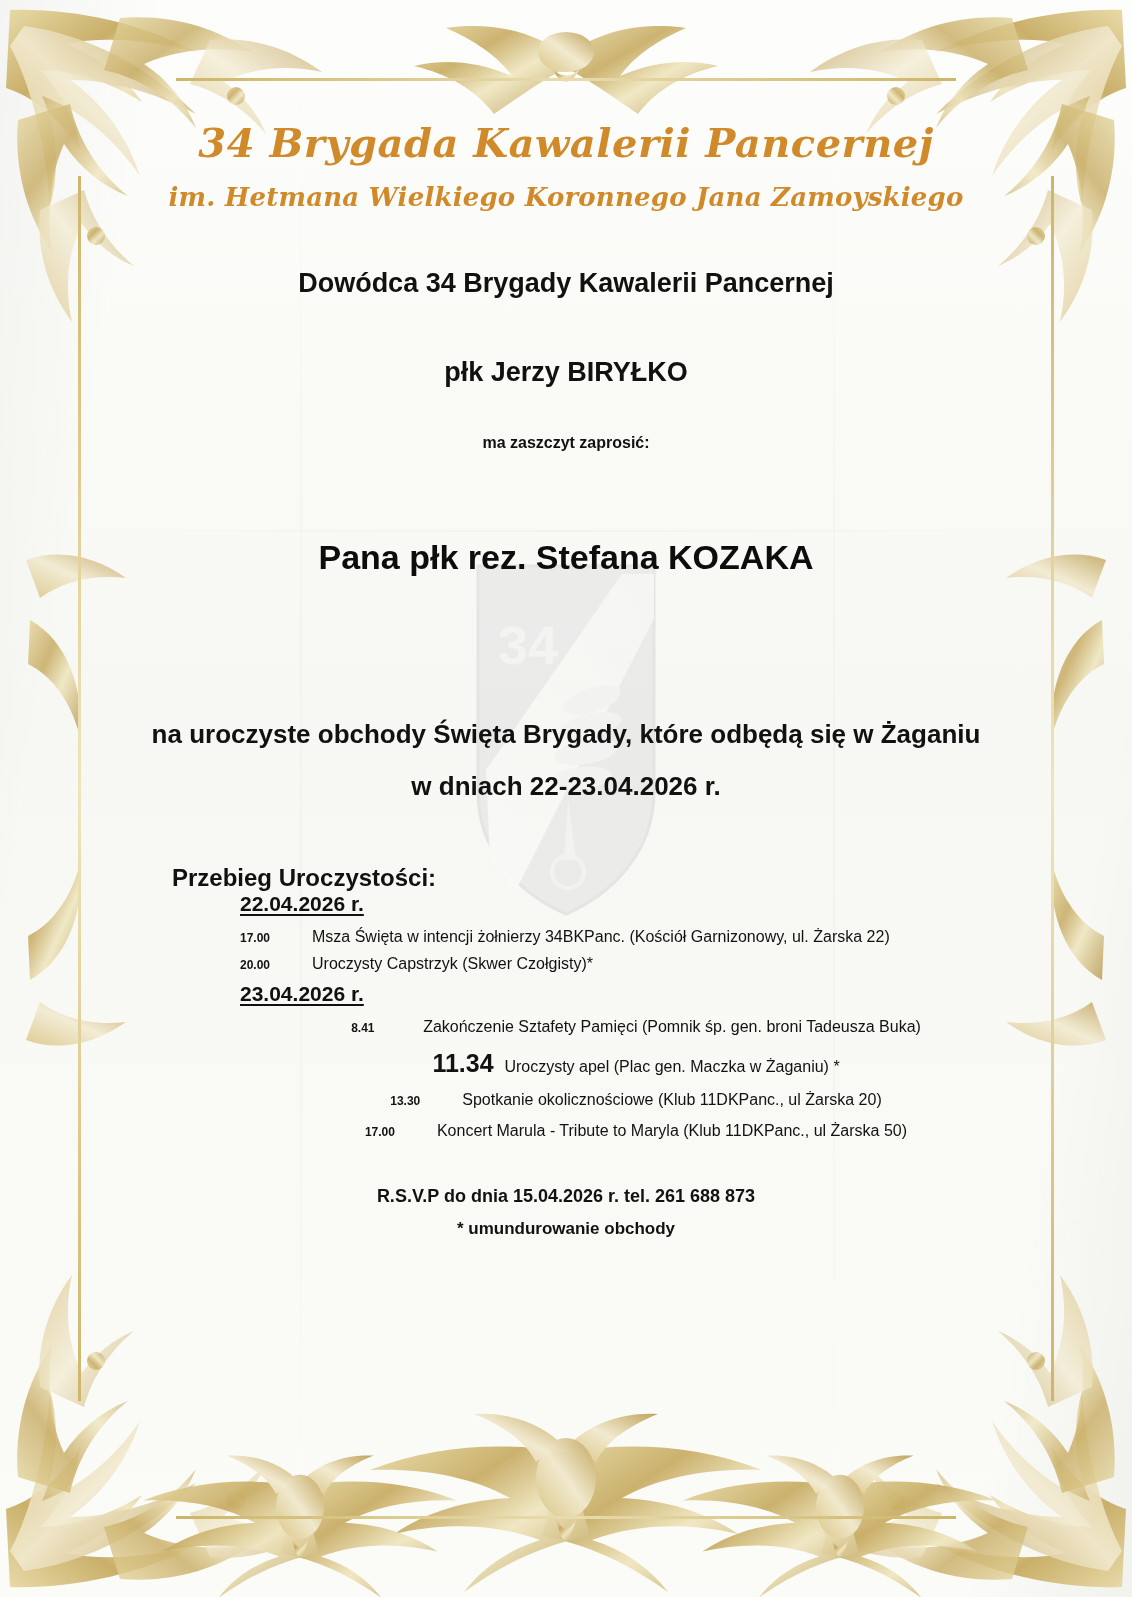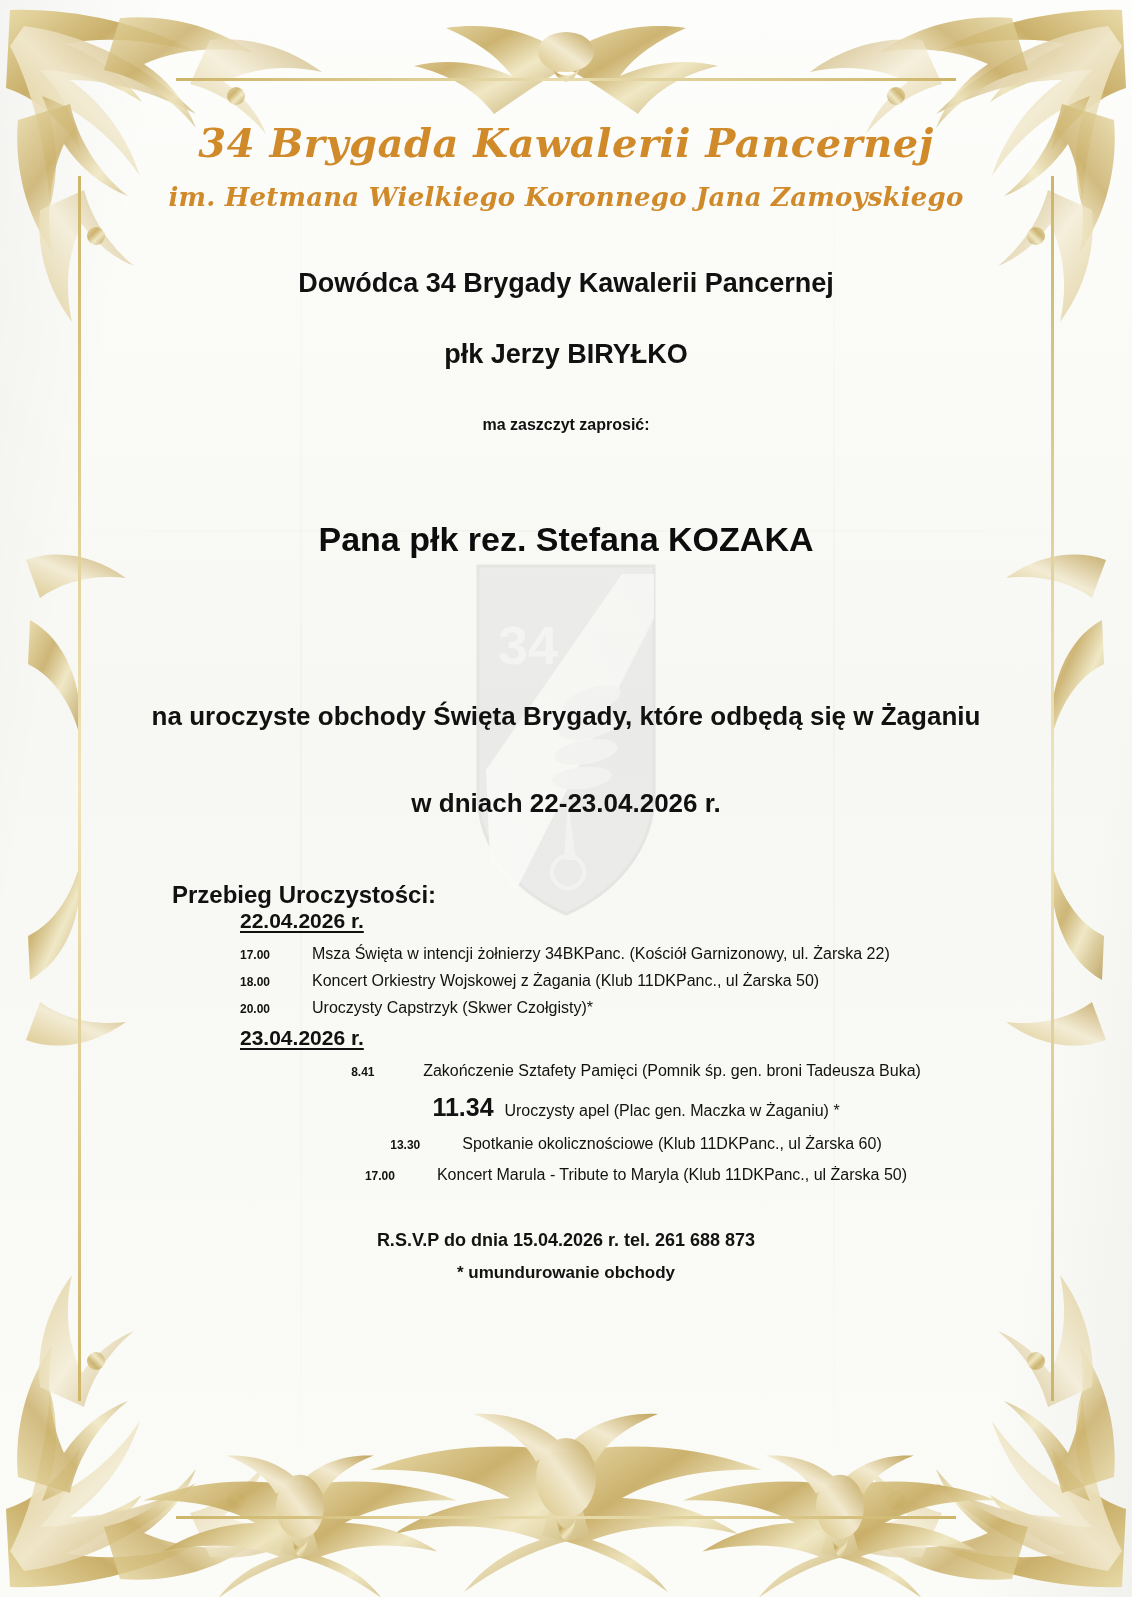--- a/index.html
+++ b/index.html
@@ -108,21 +108,21 @@
 
   .line-1 {
     font-size: 27px;
     font-weight: 700;
     margin-top: 56px;
     color: #111;
   }
   .line-2 {
     font-size: 27px;
     font-weight: 700;
-    margin-top: 40px;
+    margin-top: 58px;
     color: #111;
     text-align: center;
   }
   .line-3 {
     font-size: 16px;
     font-weight: 700;
     margin-top: 46px;
     color: #111;
   }
   .guest {
@@ -133,21 +133,21 @@
   }
   .line-4 {
     font-size: 26px;
     font-weight: 700;
     margin-top: 142px;
     color: #111;
   }
   .line-5 {
     font-size: 26px;
     font-weight: 700;
-    margin-top: 56px;
+    margin-top: 21px;
     color: #111;
   }
 
   
   .programme {
     margin-top: 62px;
     text-align: left;
     padding-left: 72px;
   }
   .programme-heading {
@@ -330,43 +330,39 @@
       <div class="programme-heading">Przebieg Uroczystości:</div>
 
       <div class="day-block first">
         <div class="day-date">22.04.2026 r.</div>
 
         <div class="event-row">
           <div class="event-time">17.00</div>
           <div class="event-desc">Msza Święta w intencji żołnierzy 34BKPanc. (Kościół Garnizonowy,  ul. Żarska 22)</div>
         </div>
         <div class="event-row">
-          <div class="event-time">18.00</div>
-          <div class="event-desc">Koncert Orkiestry Wojskowej z Żagania (Klub 11DKPanc., ul Żarska 50)</div>
-        </div>
-        <div class="event-row">
           <div class="event-time">20.00</div>
           <div class="event-desc">Uroczysty Capstrzyk (Skwer Czołgisty)*</div>
         </div>
       </div>
 
       <div class="day-block second">
         <div class="day-date">23.04.2026 r.</div>
 
         <div class="event-row">
           <div class="event-time">8.41</div>
           <div class="event-desc">Zakończenie Sztafety Pamięci (Pomnik śp. gen. broni Tadeusza  Buka)</div>
         </div>
         <div class="event-row">
           <div class="event-time big">11.34</div>
           <div class="event-desc">Uroczysty apel (Plac gen. Maczka w Żaganiu) *</div>
         </div>
         <div class="event-row">
           <div class="event-time">13.30</div>
-          <div class="event-desc">Spotkanie okolicznościowe (Klub 11DKPanc., ul Żarska 60)</div>
+          <div class="event-desc">Spotkanie okolicznościowe (Klub 11DKPanc., ul Żarska 20)</div>
         </div>
         <div class="event-row">
           <div class="event-time">17.00</div>
           <div class="event-desc">Koncert Marula - Tribute to Maryla (Klub 11DKPanc., ul Żarska 50)</div>
         </div>
       </div>
     </div>
 
     <div class="footer">
       <div class="rsvp">R.S.V.P do dnia 15.04.2026 r.  tel. 261 688 873</div>

